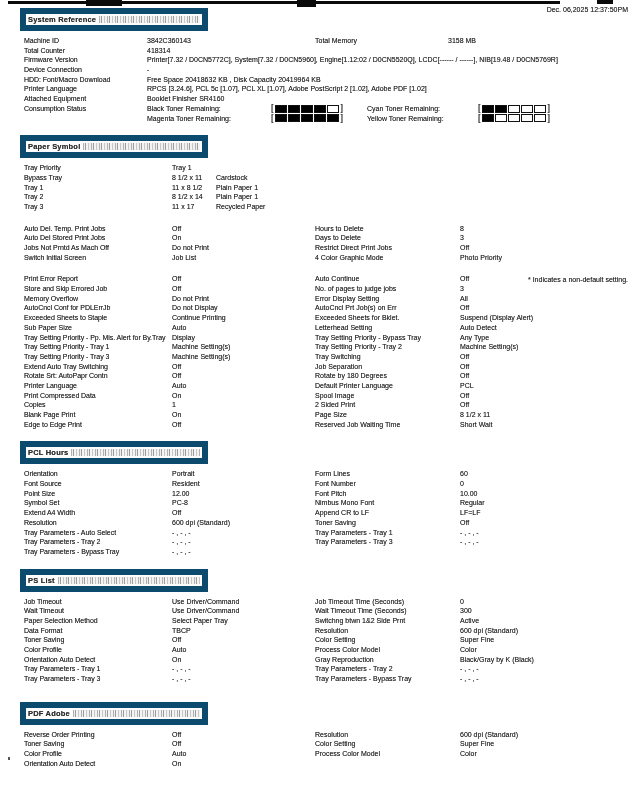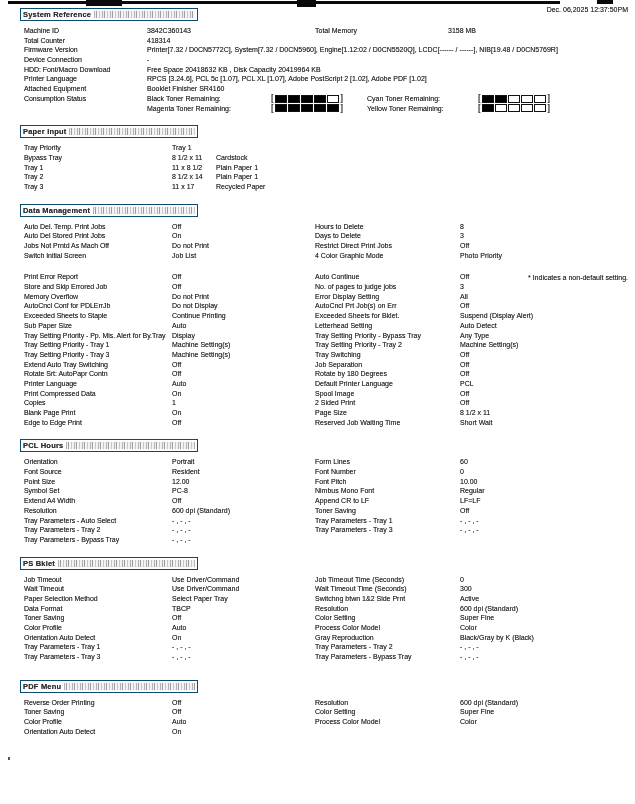--- a/index.html
+++ b/index.html
@@ -18,21 +18,21 @@
   .a-dot   { left:8px;   top:757px; width:2px;   height:3px; background:#555; }
   .date { position:absolute; top:6px; right:7px; font-size:7px; }
   .content { position:absolute; top:8px; left:0; right:0; }
 
   .section { position:relative; margin-top:12px; }
   .section.first { margin-top:0; }
   .section.extra-gap { margin-top:18px; }
 
   .sec-header {
     margin:0 0 5px 20px; width:172px; height:11px;
-    border:1px solid #0c4a6e; display:flex; align-items:center;
+    border:6px solid #0c4a6e; display:flex; align-items:center;
     padding:0 2px; background:#fdfdfd;
   }
   .sec-title { font-size:7.5px; font-weight:bold; white-space:nowrap; letter-spacing:.2px; }
   .sec-noise {
     flex:1; height:7px; margin-left:3px; opacity:.75;
     background:
       repeating-linear-gradient(90deg,#9a9a9a 0 1px,#e9e9e9 1px 2px,#7d7d7d 2px 3px,#f1f1f1 3px 5px,#b5b5b5 5px 6px,#eee 6px 8px),
       repeating-linear-gradient(0deg,rgba(110,110,110,.4) 0 1px,rgba(235,235,235,.5) 1px 2px);
   }
   .sec-note { position:absolute; top:2px; right:7px; font-size:7px; }
@@ -114,34 +114,30 @@
             <div class="seg filled"></div>
             <div class="seg"></div>
             <div class="seg"></div>
             <div class="seg"></div>
             <div class="seg"></div>
             <span class="bracket">]</span>
           </div></div>
       </div>
       <div class="section">
         <div class="sec-header">
-          <span class="sec-title">Paper Input</span>
+          <span class="sec-title">Paper Symbol</span>
           <div class="sec-noise"></div>
         </div>
         <div class="row"><span class="cell-label">Tray Priority</span><span class="cell-value">Tray 1</span></div>
         <div class="row"><span class="cell-label">Bypass Tray</span><span class="cell-value"><span class="size-col">8 1/2 x 11</span><span class="">Cardstock</span></span></div>
         <div class="row"><span class="cell-label">Tray 1</span><span class="cell-value"><span class="size-col">11 x 8 1/2</span><span class="">Plain Paper 1</span></span></div>
         <div class="row"><span class="cell-label">Tray 2</span><span class="cell-value"><span class="size-col">8 1/2 x 14</span><span class="">Plain Paper 1</span></span></div>
         <div class="row"><span class="cell-label">Tray 3</span><span class="cell-value"><span class="size-col">11 x 17</span><span class="">Recycled Paper</span></span></div>
       </div>
       <div class="section">
-        <div class="sec-header">
-          <span class="sec-title">Data Management</span>
-          <div class="sec-noise"></div>
-        </div>
         <div class="row"><span class="cell-label">Auto Del. Temp. Print Jobs</span><span class="cell-value">Off</span><span class="cell-rlabel">Hours to Delete</span><span class="cell-rvalue">8</span></div>
         <div class="row"><span class="cell-label">Auto Del Stored Print Jobs</span><span class="cell-value">On</span><span class="cell-rlabel">Days to Delete</span><span class="cell-rvalue">3</span></div>
         <div class="row"><span class="cell-label">Jobs Not Prntd As Mach Off</span><span class="cell-value">Do not Print</span><span class="cell-rlabel">Restrict Direct Print Jobs</span><span class="cell-rvalue">Off</span></div>
         <div class="row"><span class="cell-label">Switch Initial Screen</span><span class="cell-value">Job List</span><span class="cell-rlabel">4 Color Graphic Mode</span><span class="cell-rvalue">Photo Priority</span></div>
       </div>
       <div class="section">
         <div class="sec-note">* Indicates a non-default setting.</div>
         <div class="row"><span class="cell-label">Print Error Report</span><span class="cell-value">Off</span><span class="cell-rlabel">Auto Continue</span><span class="cell-rvalue">Off</span></div>
         <div class="row"><span class="cell-label">Store and Skip Errored Job</span><span class="cell-value">Off</span><span class="cell-rlabel">No. of pages to judge jobs</span><span class="cell-rvalue">3</span></div>
         <div class="row"><span class="cell-label">Memory Overflow</span><span class="cell-value">Do not Print</span><span class="cell-rlabel">Error Display Setting</span><span class="cell-rvalue">All</span></div>
@@ -169,36 +165,36 @@
         <div class="row"><span class="cell-label">Point Size</span><span class="cell-value">12.00</span><span class="cell-rlabel">Font Pitch</span><span class="cell-rvalue">10.00</span></div>
         <div class="row"><span class="cell-label">Symbol Set</span><span class="cell-value">PC-8</span><span class="cell-rlabel">Nimbus Mono Font</span><span class="cell-rvalue">Regular</span></div>
         <div class="row"><span class="cell-label">Extend A4 Width</span><span class="cell-value">Off</span><span class="cell-rlabel">Append CR to LF</span><span class="cell-rvalue">LF=LF</span></div>
         <div class="row"><span class="cell-label">Resolution</span><span class="cell-value">600 dpi (Standard)</span><span class="cell-rlabel">Toner Saving</span><span class="cell-rvalue">Off</span></div>
         <div class="row"><span class="cell-label">Tray Parameters - Auto Select</span><span class="cell-value">- , - , -</span><span class="cell-rlabel">Tray Parameters - Tray 1</span><span class="cell-rvalue">- , - , -</span></div>
         <div class="row"><span class="cell-label">Tray Parameters - Tray 2</span><span class="cell-value">- , - , -</span><span class="cell-rlabel">Tray Parameters - Tray 3</span><span class="cell-rvalue">- , - , -</span></div>
         <div class="row"><span class="cell-label">Tray Parameters - Bypass Tray</span><span class="cell-value">- , - , -</span></div>
       </div>
       <div class="section">
         <div class="sec-header">
-          <span class="sec-title">PS Bklet</span>
+          <span class="sec-title">PS List</span>
           <div class="sec-noise"></div>
         </div>
         <div class="row"><span class="cell-label">Job Timeout</span><span class="cell-value">Use Driver/Command</span><span class="cell-rlabel">Job Timeout Time (Seconds)</span><span class="cell-rvalue">0</span></div>
         <div class="row"><span class="cell-label">Wait Timeout</span><span class="cell-value">Use Driver/Command</span><span class="cell-rlabel">Wait Timeout Time (Seconds)</span><span class="cell-rvalue">300</span></div>
         <div class="row"><span class="cell-label">Paper Selection Method</span><span class="cell-value">Select Paper Tray</span><span class="cell-rlabel">Switchng btwn 1&amp;2 Side Prnt</span><span class="cell-rvalue">Active</span></div>
         <div class="row"><span class="cell-label">Data Format</span><span class="cell-value">TBCP</span><span class="cell-rlabel">Resolution</span><span class="cell-rvalue">600 dpi (Standard)</span></div>
         <div class="row"><span class="cell-label">Toner Saving</span><span class="cell-value">Off</span><span class="cell-rlabel">Color Setting</span><span class="cell-rvalue">Super Fine</span></div>
         <div class="row"><span class="cell-label">Color Profile</span><span class="cell-value">Auto</span><span class="cell-rlabel">Process Color Model</span><span class="cell-rvalue">Color</span></div>
         <div class="row"><span class="cell-label">Orientation Auto Detect</span><span class="cell-value">On</span><span class="cell-rlabel">Gray Reproduction</span><span class="cell-rvalue">Black/Gray by K (Black)</span></div>
         <div class="row"><span class="cell-label">Tray Parameters - Tray 1</span><span class="cell-value">- , - , -</span><span class="cell-rlabel">Tray Parameters - Tray 2</span><span class="cell-rvalue">- , - , -</span></div>
         <div class="row"><span class="cell-label">Tray Parameters - Tray 3</span><span class="cell-value">- , - , -</span><span class="cell-rlabel">Tray Parameters - Bypass Tray</span><span class="cell-rvalue">- , - , -</span></div>
       </div>
       <div class="section extra-gap">
         <div class="sec-header">
-          <span class="sec-title">PDF Menu</span>
+          <span class="sec-title">PDF Adobe</span>
           <div class="sec-noise"></div>
         </div>
         <div class="row"><span class="cell-label">Reverse Order Printing</span><span class="cell-value">Off</span><span class="cell-rlabel">Resolution</span><span class="cell-rvalue">600 dpi (Standard)</span></div>
         <div class="row"><span class="cell-label">Toner Saving</span><span class="cell-value">Off</span><span class="cell-rlabel">Color Setting</span><span class="cell-rvalue">Super Fine</span></div>
         <div class="row"><span class="cell-label">Color Profile</span><span class="cell-value">Auto</span><span class="cell-rlabel">Process Color Model</span><span class="cell-rvalue">Color</span></div>
         <div class="row"><span class="cell-label">Orientation Auto Detect</span><span class="cell-value">On</span></div>
       </div>
     </div>
 </div>
 

